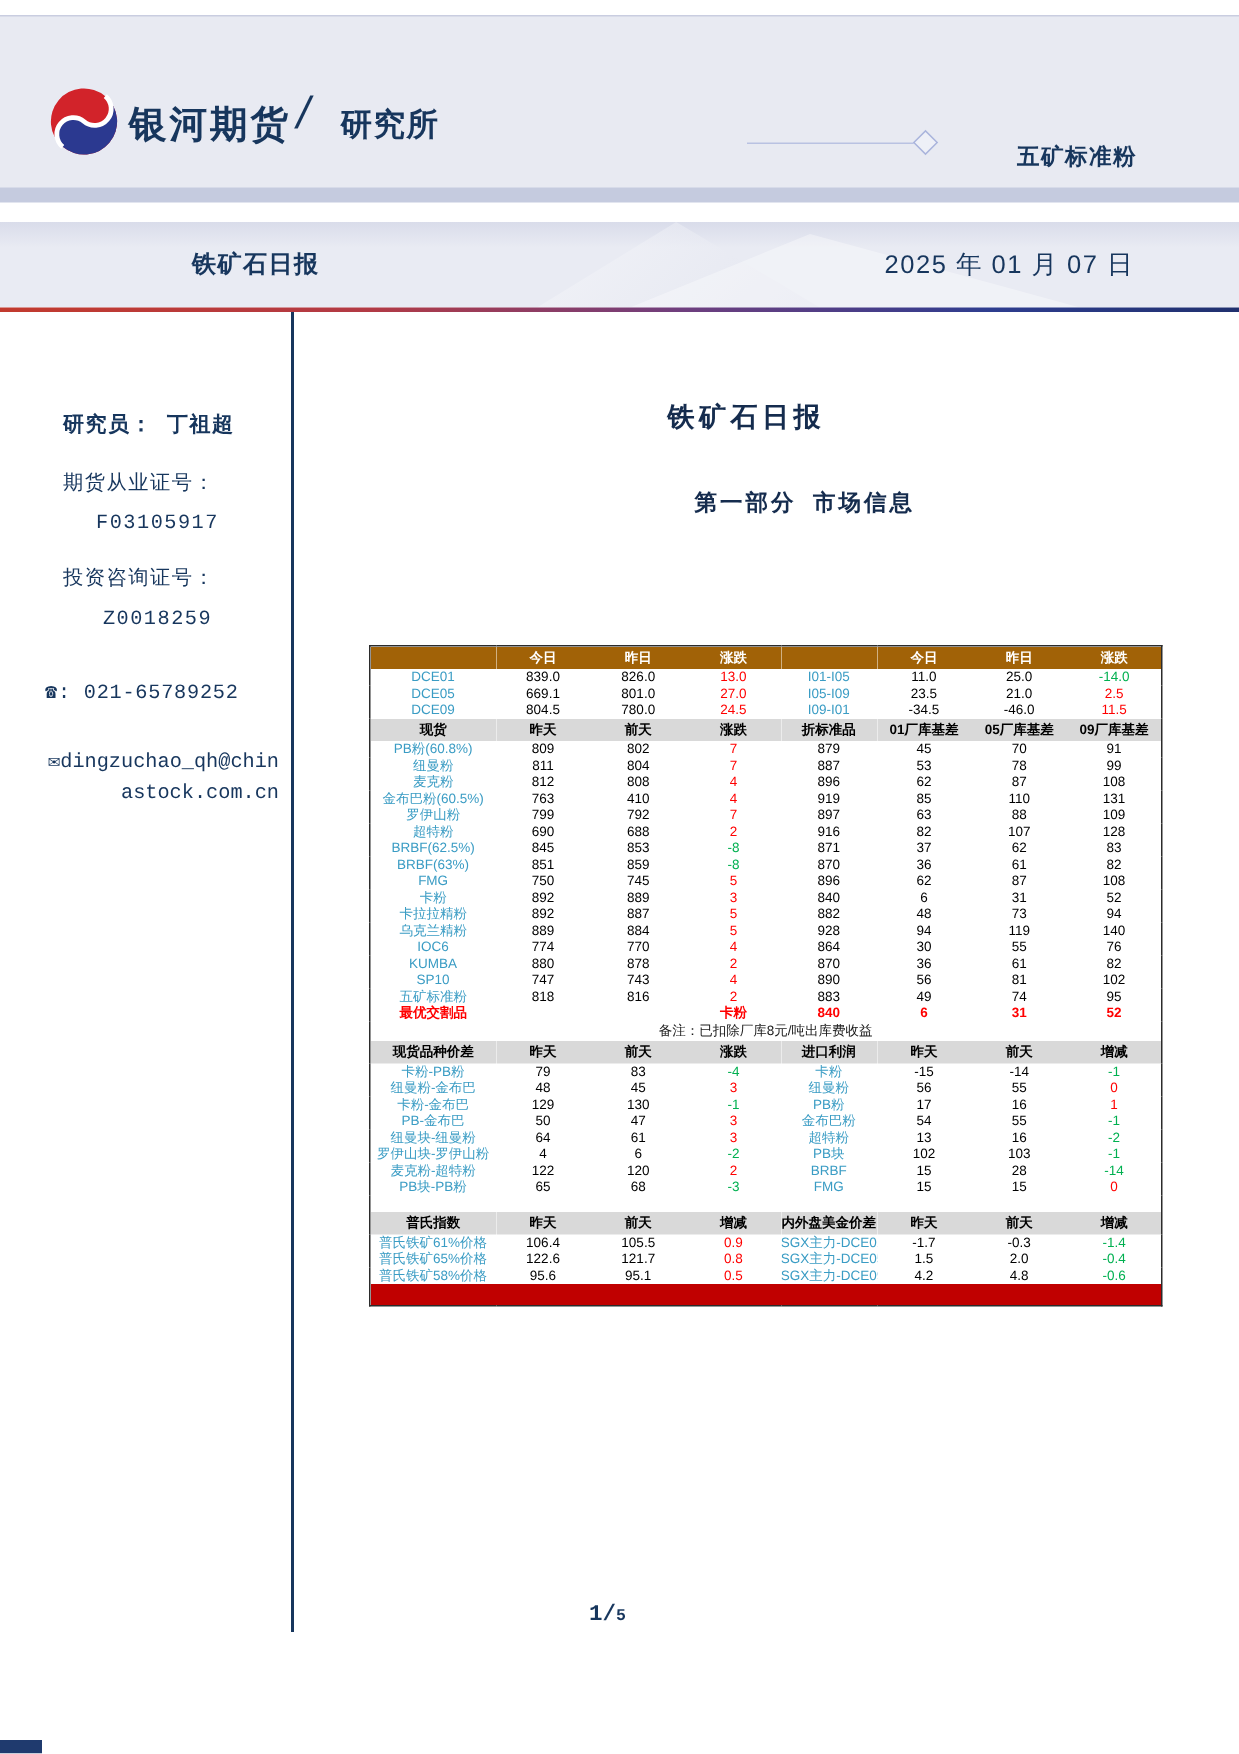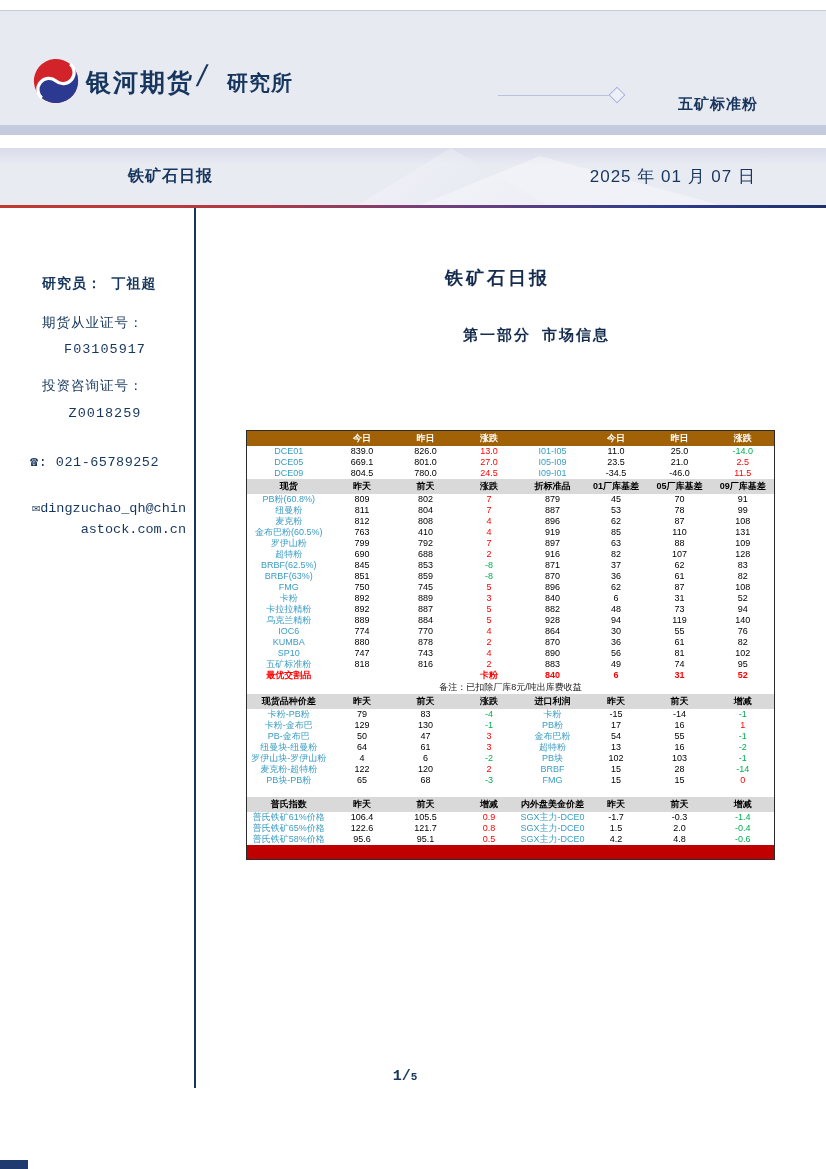--- a/index.html
+++ b/index.html
@@ -397,20 +397,30 @@
         <td class="c-t">卡粉-PB粉</td>
         <td>79</td>
         <td>83</td>
         <td class="c-g">-4</td>
         <td class="c-t">卡粉</td>
         <td>-15</td>
         <td>-14</td>
         <td class="c-g">-1</td>
       </tr>
       <tr class="r">
+        <td class="c-t">纽曼粉-金布巴</td>
+        <td>48</td>
+        <td>45</td>
+        <td class="c-r">3</td>
+        <td class="c-t">纽曼粉</td>
+        <td>56</td>
+        <td>55</td>
+        <td class="c-r">0</td>
+      </tr>
+      <tr class="r">
         <td class="c-t">卡粉-金布巴</td>
         <td>129</td>
         <td>130</td>
         <td class="c-g">-1</td>
         <td class="c-t">PB粉</td>
         <td>17</td>
         <td>16</td>
         <td class="c-r">1</td>
       </tr>
       <tr class="r">

